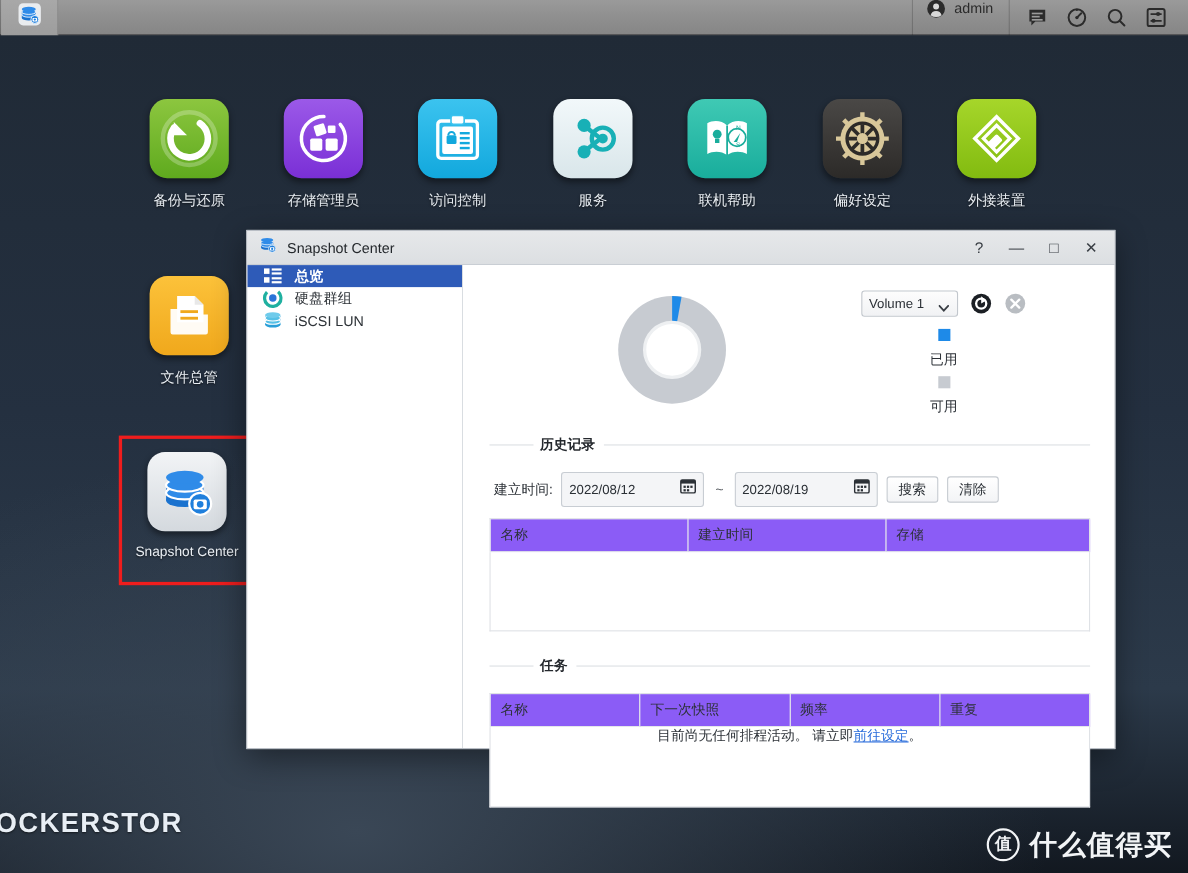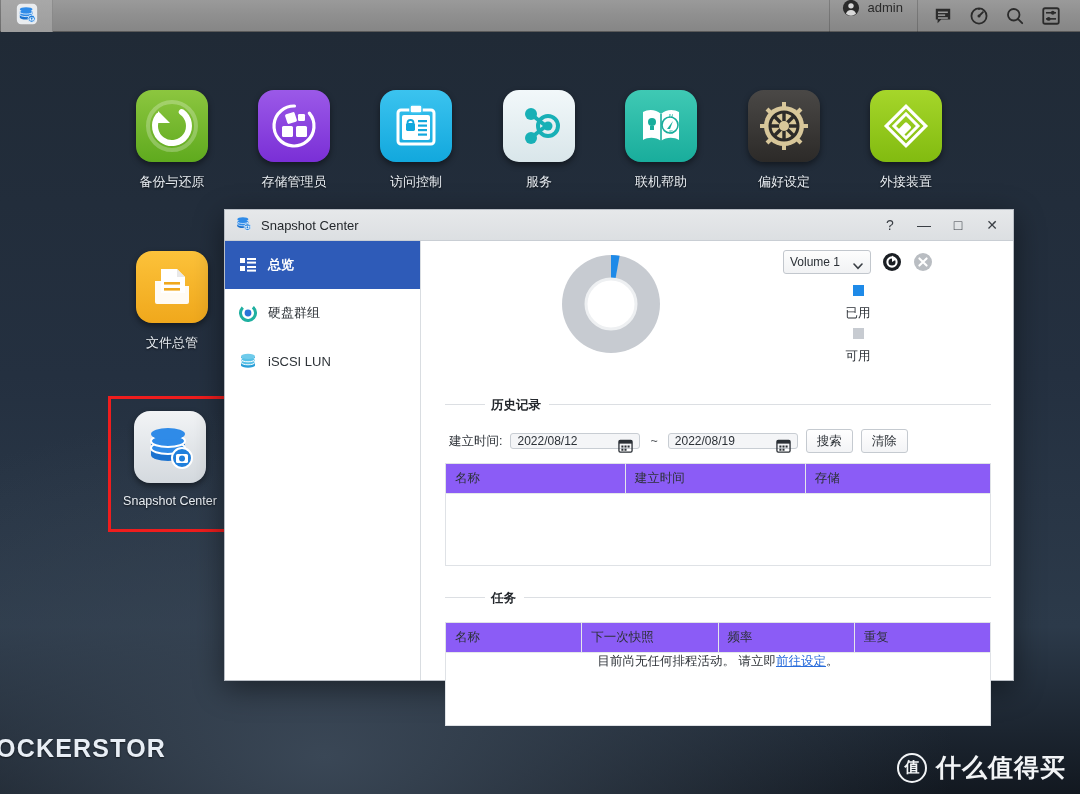--- a/index.html
+++ b/index.html
@@ -140,21 +140,21 @@
   #win-body { flex: 1 1 auto; display: flex; min-height: 0; }
 
   
   #sidebar {
     width: 196px;
     flex: 0 0 196px;
     background: #ffffff;
     border-right: 1px solid #d9dde1;
   }
   .side-item {
-    height: 48px;
+    height: 20px;
     display: flex; align-items: center;
     padding-left: 14px;
     gap: 11px;
     font-size: 13px;
     color: #2e3338;
     cursor: pointer;
   }
   .side-item.active {
     background: #2e5bb8;
     color: #ffffff;
@@ -166,21 +166,21 @@
   #main {
     flex: 1 1 auto;
     background: #ffffff;
     position: relative;
     padding: 0;
   }
 
   #chart-row {
     display: flex;
     align-items: flex-start;
-    padding: 1px 0 0 0;
+    padding: 15px 0 0 0;
     height: 136px;
   }
   #donut-wrap {
     width: 300px; height: 124px;
     display: flex; align-items: center; justify-content: center;
     margin-left: 40px;
   }
   #legend-col { margin-left: 22px; margin-top: 8px; }
   #vol-row { display: flex; align-items: center; gap: 11px; }
   #vol-select {
@@ -234,21 +234,21 @@
   }
   #history-fs { margin-top: 18px; }
   #tasks-fs { margin-top: 22px; }
 
   .filter-row {
     display: flex; align-items: center; gap: 8px;
     margin: 4px 0 10px 4px;
   }
   .fl-label { font-size: 12.5px; color: #2c3137; }
   .date-box {
-    width: 130px; height: 16px;
+    width: 130px; height: 32px;
     border: 1px solid #c8cdd3;
     border-radius: 3px;
     background: #f4f5f7;
     font-size: 12px; color: #2b3036;
     display: flex; align-items: center;
     padding: 0 6px;
     position: relative;
     cursor: pointer;
   }
   .cal-ico { position: absolute; right: 6px; top: 4px; }

